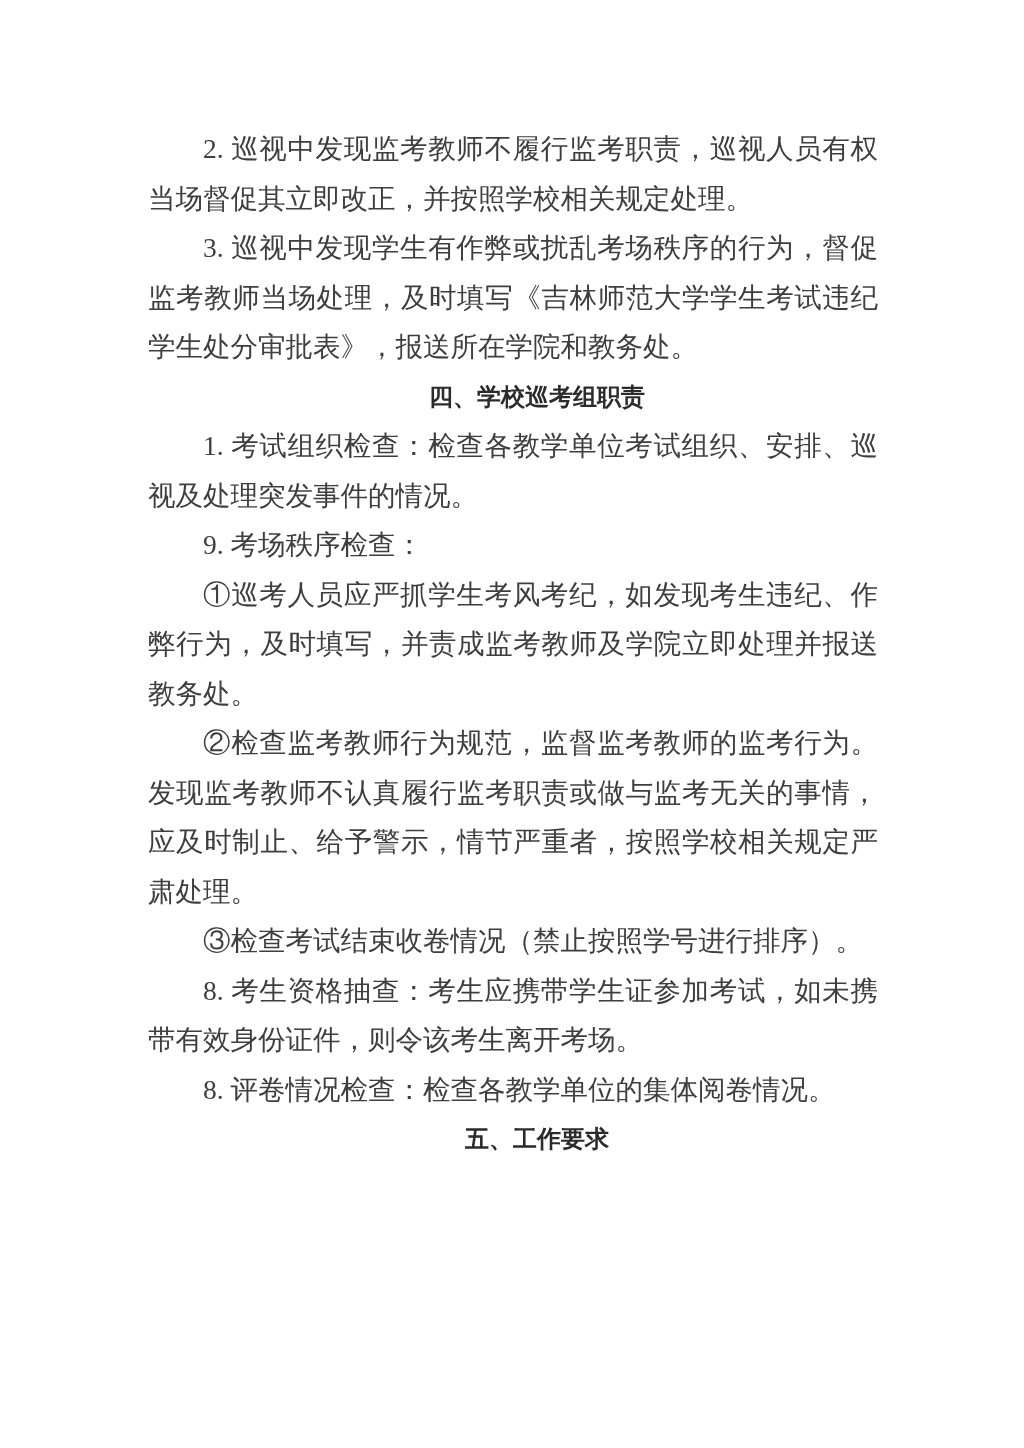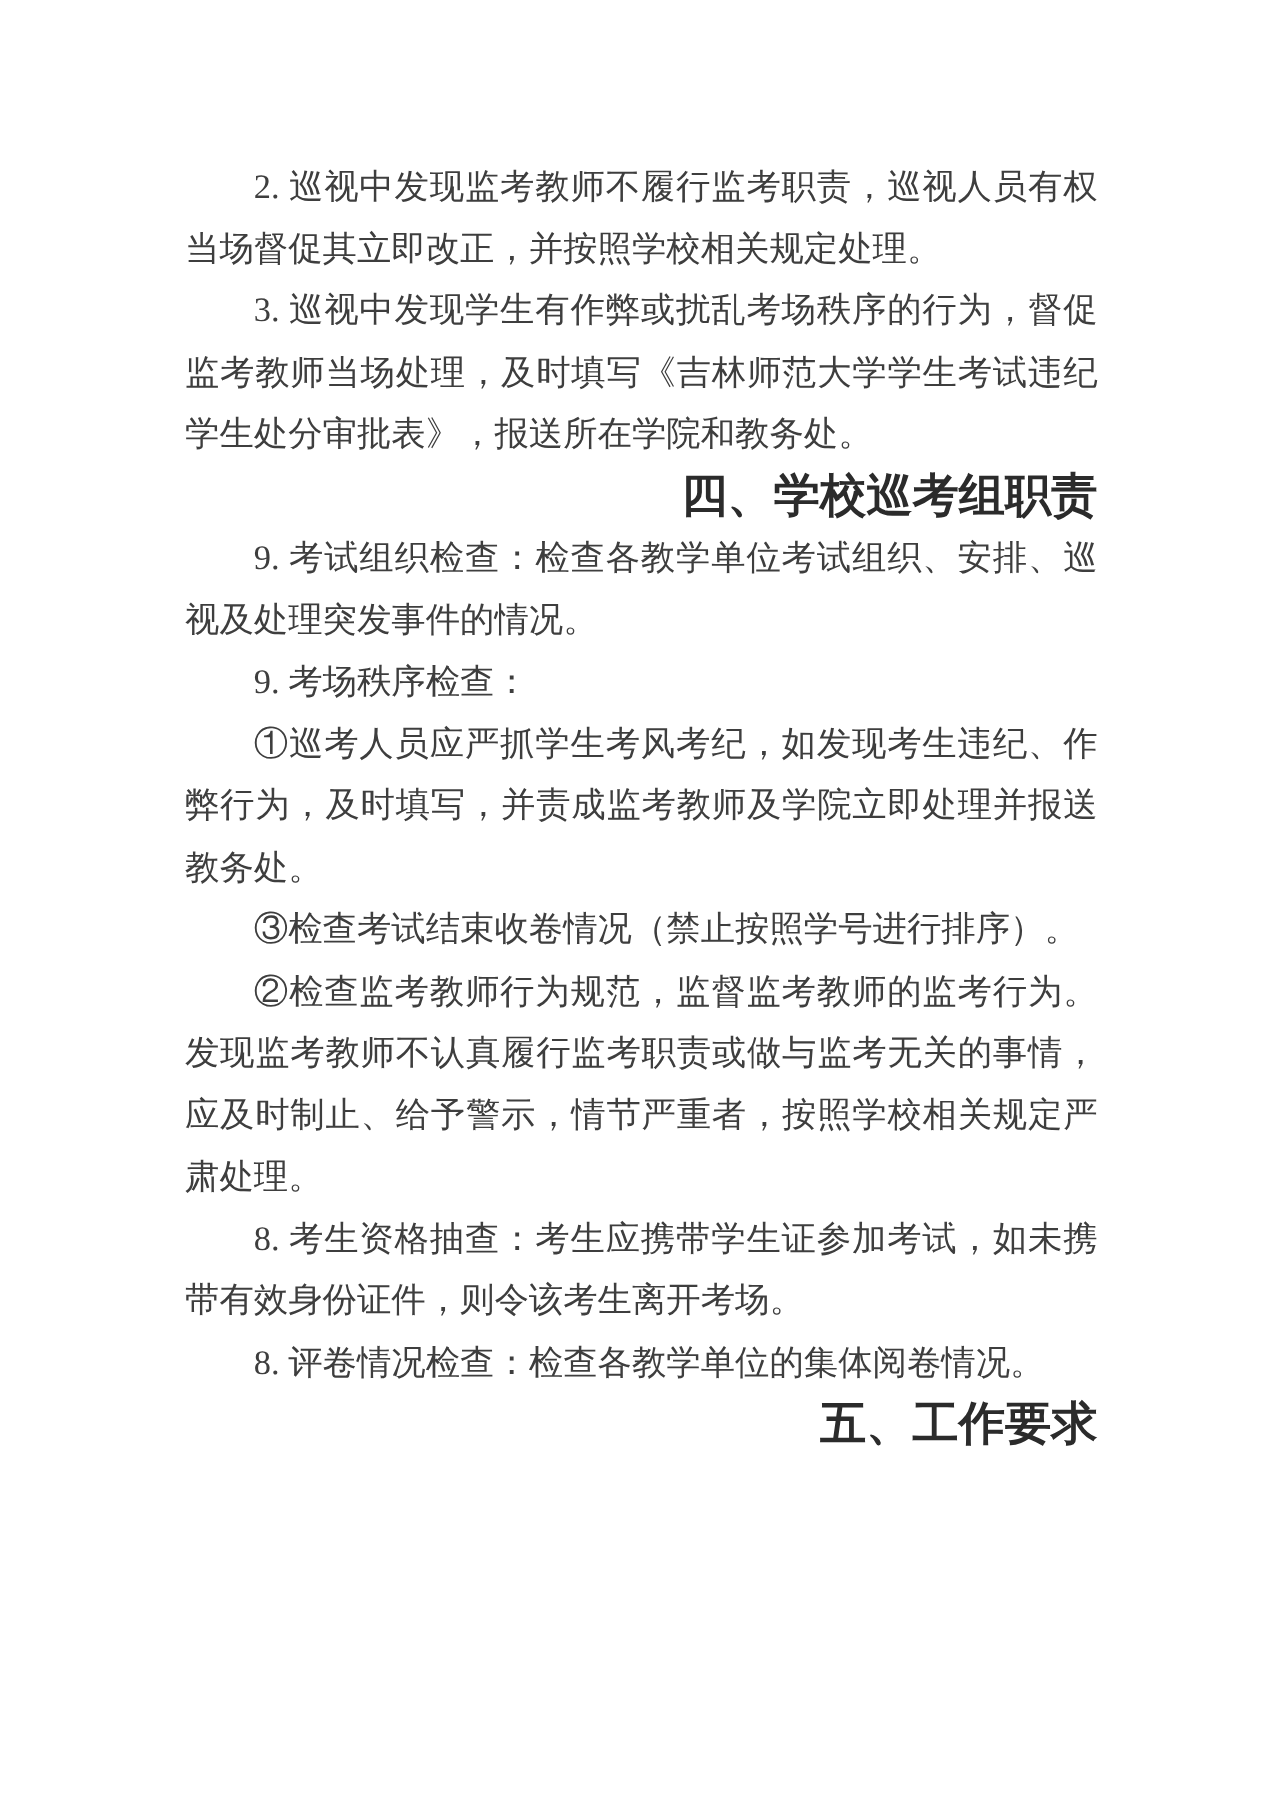--- a/index.html
+++ b/index.html
@@ -27,37 +27,37 @@
     line-height: 49.5px;
     color: #3e3e3e;
     text-align: justify;
     text-indent: 2em;
     letter-spacing: 0;
   }
   .heading {
     margin: 0;
     font-family: "Liberation Sans", "DejaVu Sans", sans-serif;
     font-weight: 700;
-    font-size: 37px;
+    font-size: 24px;
     line-height: 49.5px;
     color: #2b2b2b;
     text-indent: 2em;
-    text-align: right;
+    text-align: center;
   }
 </style>
 </head>
 <body>
 
 <div class="page">
   <article class="doc-content">
     <p class="par">2. 巡视中发现监考教师不履行监考职责，巡视人员有权当场督促其立即改正，并按照学校相关规定处理。</p>
     <p class="par">3. 巡视中发现学生有作弊或扰乱考场秩序的行为，督促监考教师当场处理，及时填写《吉林师范大学学生考试违纪学生处分审批表》，报送所在学院和教务处。</p>
     <h2 class="heading">四、学校巡考组职责</h2>
-    <p class="par">9. 考试组织检查：检查各教学单位考试组织、安排、巡视及处理突发事件的情况。</p>
+    <p class="par">1. 考试组织检查：检查各教学单位考试组织、安排、巡视及处理突发事件的情况。</p>
     <p class="par">9. 考场秩序检查：</p>
     <p class="par">①巡考人员应严抓学生考风考纪，如发现考生违纪、作弊行为，及时填写，并责成监考教师及学院立即处理并报送教务处。</p>
+    <p class="par">②检查监考教师行为规范，监督监考教师的监考行为。发现监考教师不认真履行监考职责或做与监考无关的事情，应及时制止、给予警示，情节严重者，按照学校相关规定严肃处理。</p>
     <p class="par">③检查考试结束收卷情况（禁止按照学号进行排序）。</p>
-    <p class="par">②检查监考教师行为规范，监督监考教师的监考行为。发现监考教师不认真履行监考职责或做与监考无关的事情，应及时制止、给予警示，情节严重者，按照学校相关规定严肃处理。</p>
     <p class="par">8. 考生资格抽查：考生应携带学生证参加考试，如未携带有效身份证件，则令该考生离开考场。</p>
     <p class="par">8. 评卷情况检查：检查各教学单位的集体阅卷情况。</p>
     <h2 class="heading">五、工作要求</h2>
   </article>
 </div>
 
 </body></html>

